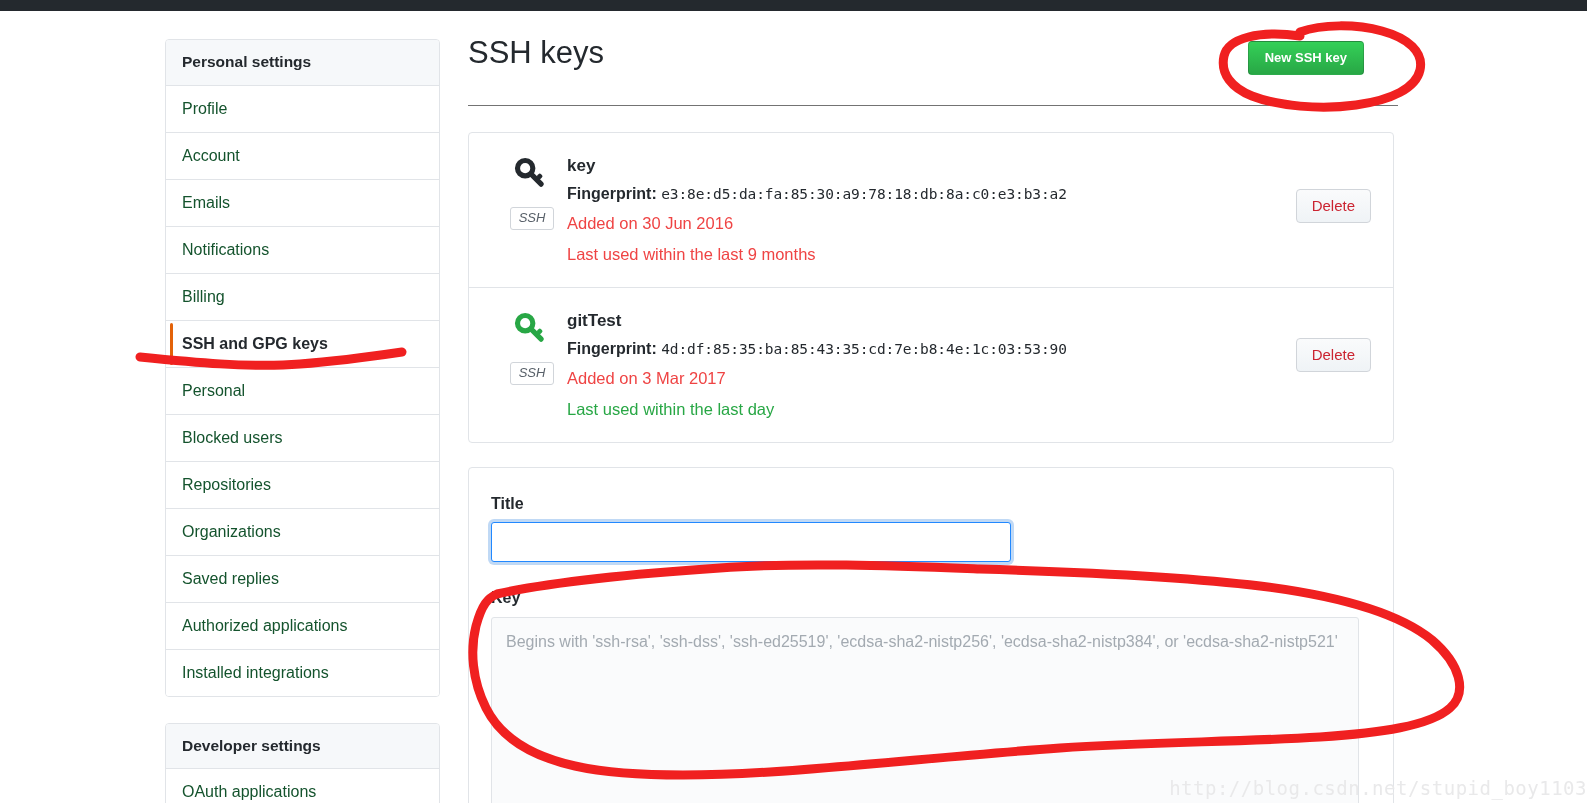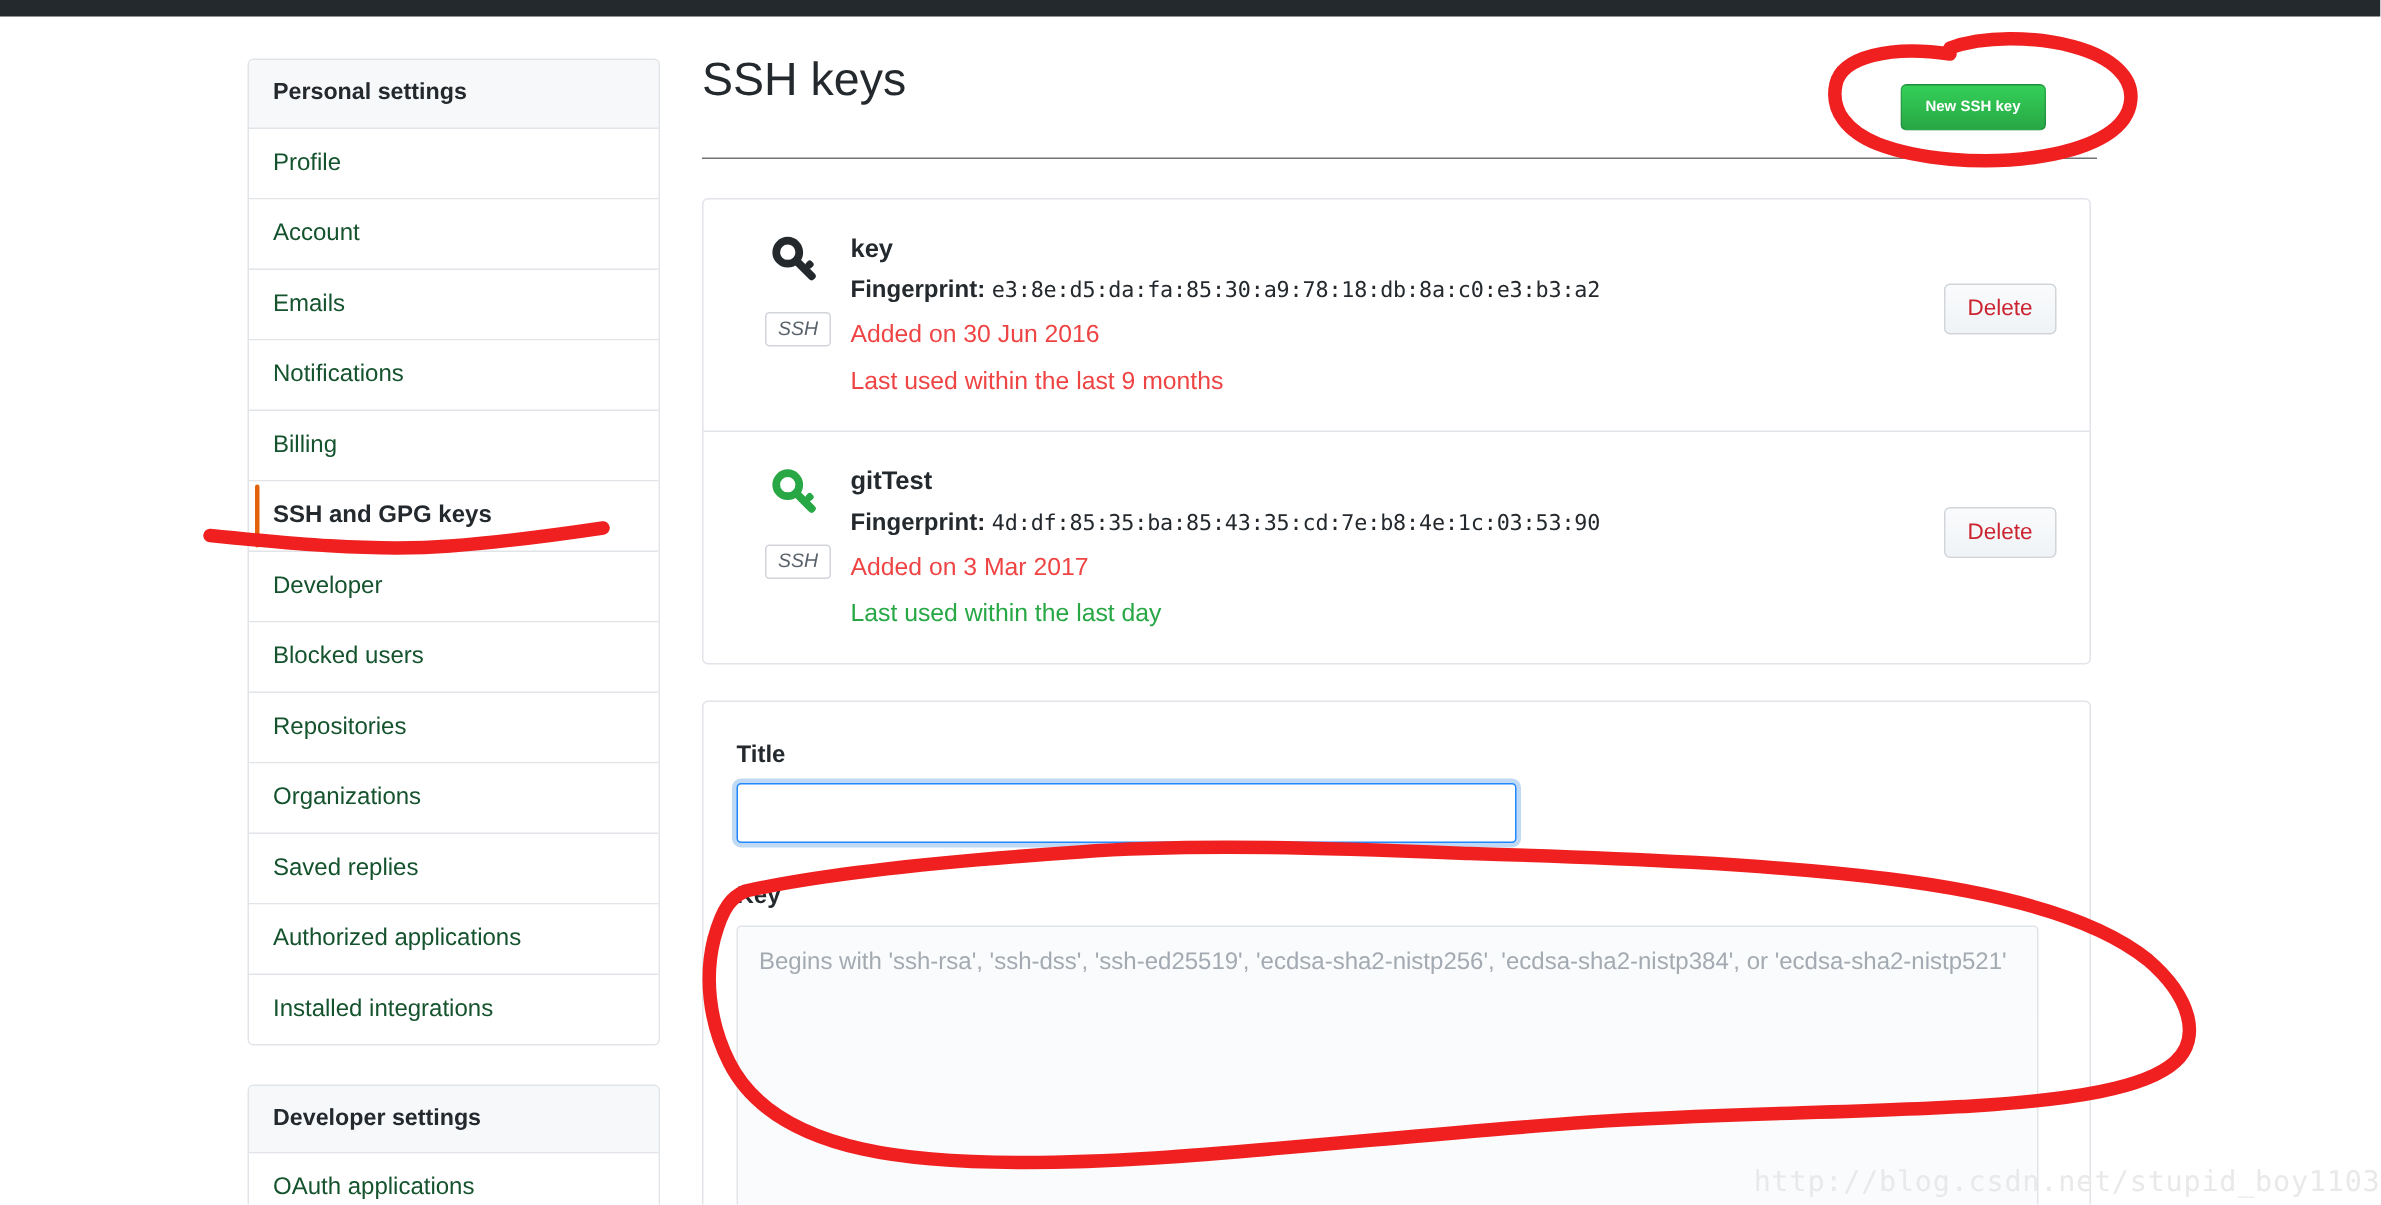--- a/index.html
+++ b/index.html
@@ -99,26 +99,26 @@
   .page-title {
     font-size: 31px;
     font-weight: normal;
     color: #24292e;
     line-height: 40px;
     margin: 0;
   }
   .new-key-btn {
     position: absolute;
     right: 34px;
-    top: 23px;
+    top: 8px;
     background: linear-gradient(#34d058, #28a745);
     border: 1px solid rgba(27,31,35,.2);
     border-radius: 4px;
     color: #fff;
-    font-size: 10px;
+    font-size: 13px;
     font-weight: bold;
     padding: 9px 16px;
     line-height: 1.1;
     cursor: pointer;
   }
   .intro {
     font-size: 17px;
     color: #24292e;
     margin-top: 29px;
     line-height: 1.4;
@@ -300,21 +300,21 @@
       <div class="nav-item">
         <span>Notifications</span>
       </div>
       <div class="nav-item">
         <span>Billing</span>
       </div>
       <div class="nav-item selected">
         <span>SSH and GPG keys</span>
       </div>
       <div class="nav-item">
-        <span>Developer</span>
+        <span>Personal</span>
       </div>
       <div class="nav-item">
         <span>Blocked users</span>
       </div>
       <div class="nav-item">
         <span>Repositories</span>
       </div>
       <div class="nav-item">
         <span>Organizations</span>
       </div>

